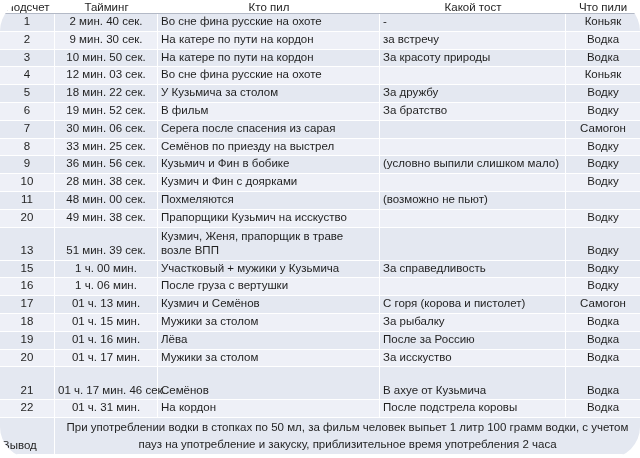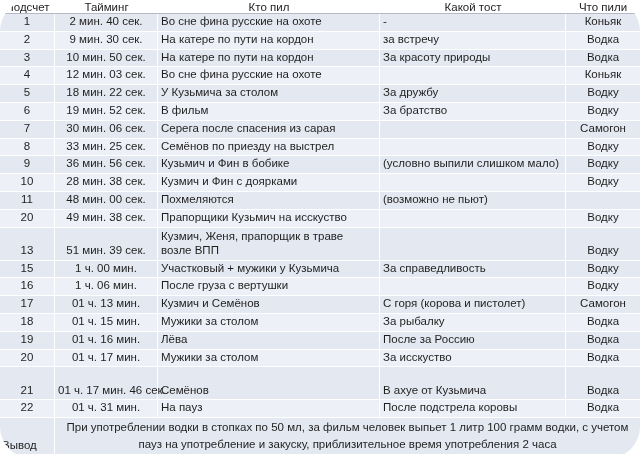--- a/index.html
+++ b/index.html
@@ -201,21 +201,21 @@
         <tr class="odd tall">
           <td class="c-center">21</td>
           <td class="c-center nowrap">01 ч. 17 мин. 46 сек.</td>
           <td class="c-left">Семёнов</td>
           <td class="c-left">В ахуе от Кузьмича</td>
           <td class="c-center">Водка</td>
         </tr>
         <tr class="even">
           <td class="c-center">22</td>
           <td class="c-center nowrap">01 ч. 31 мин.</td>
-          <td class="c-left">На пауз</td>
+          <td class="c-left">На кордон</td>
           <td class="c-left">После подстрела коровы</td>
           <td class="c-center">Водка</td>
         </tr>
       </tbody>
     <tbody>
       <tr class="frow">
         <td class="flabel">Вывод</td>
         <td class="ftext" colspan="4">При употреблении водки в стопках по 50 мл, за фильм человек выпьет 1 литр 100 грамм водки, с учетом пауз на употребление и закуску, приблизительное время употребления 2 часа</td>
       </tr>
     </tbody>

